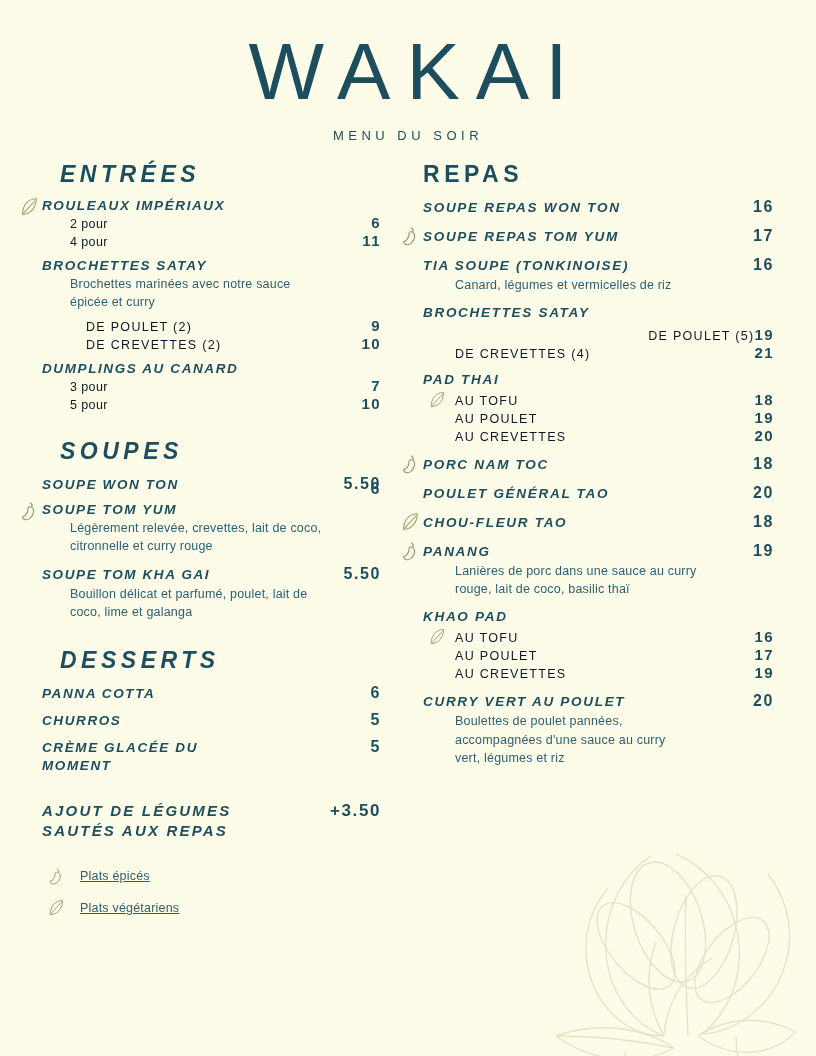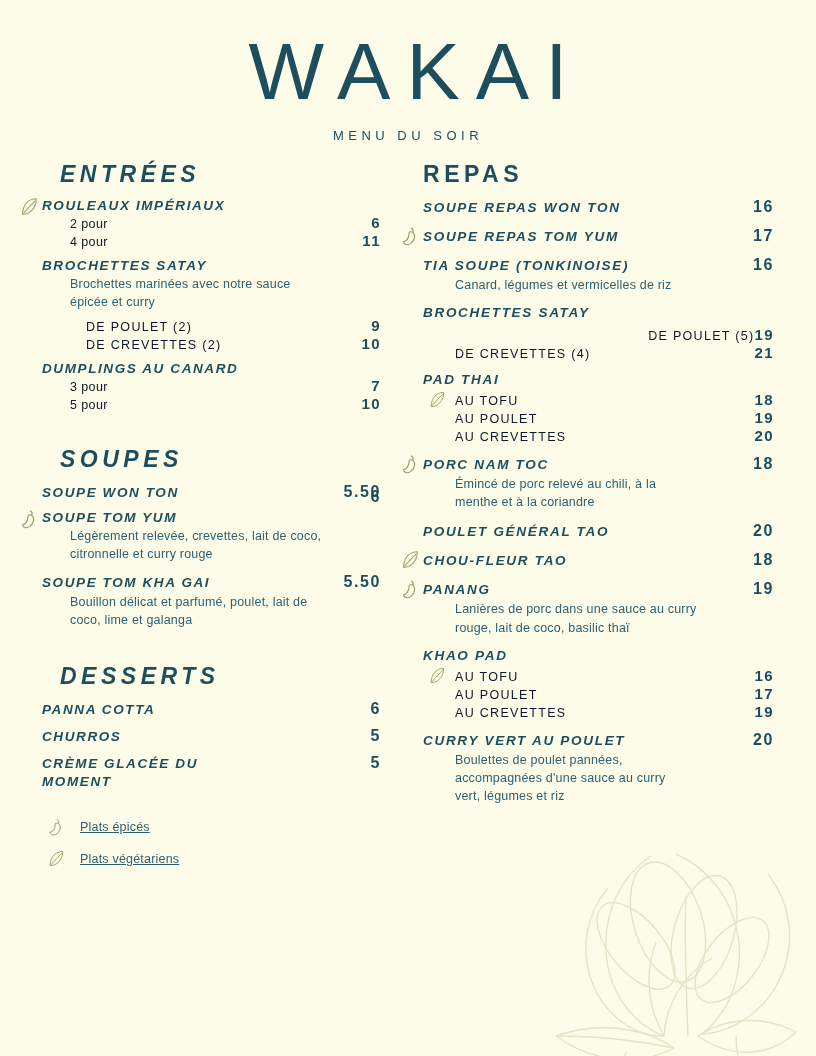--- a/index.html
+++ b/index.html
@@ -60,21 +60,21 @@
   .col-right { width: 352px; }
 
   .section-title {
     font-size: 23px;
     font-weight: 700;
     letter-spacing: 4.5px;
     margin-bottom: 10px;
     color: #1d4e5e;
   }
   .section-title.indent { padding-left: 18px; font-style: italic; }
-  .section-gap { margin-top: 34px; }
+  .section-gap { margin-top: 26px; }
 
   .item { position: relative; margin-bottom: 9px; }
   .row {
     display: flex;
     align-items: baseline;
     justify-content: space-between;
   }
   .name {
     font-size: 13.5px;
     letter-spacing: 1.6px;
@@ -295,20 +295,26 @@
           <div class="price">5</div>
         </div>
       </div>
       <div class="item">
         <div class="row">
           <div class="name" style="max-width:210px;line-height:1.35;">CRÈME GLACÉE DU MOMENT</div>
           <div class="price">5</div>
         </div>
       </div>
 
+      <div class="item addon">
+        <div class="row">
+          <div class="name">AJOUT DE LÉGUMES SAUTÉS AUX REPAS</div>
+          <div class="price">+3.50</div>
+        </div>
+      </div>
 
       <div class="legend">
         <div class="legend-row">
           <svg class="icon-inline" viewBox="0 0 24 24" fill="none" stroke="#8a9b6a" stroke-width="1.2">
             <path d="M13 3 C15 4 16 6 15 8"></path>
             <path d="M15 8 C18 10 18 16 13 20 C9 23 5 21 5 18 C8 18 11 14 11 9 C11 7 13 7 15 8 Z"></path>
           </svg>
           <span class="legend-label">Plats épicés</span>
         </div>
         <div class="legend-row">
@@ -388,21 +394,20 @@
 
       <div class="item with-icon">
         <svg class="icon" viewBox="0 0 24 24" fill="none" stroke="#8a9b6a" stroke-width="1.2">
           <path d="M13 3 C15 4 16 6 15 8"></path>
           <path d="M15 8 C18 10 18 16 13 20 C9 23 5 21 5 18 C8 18 11 14 11 9 C11 7 13 7 15 8 Z"></path>
         </svg>
         <div class="row">
           <div class="name">PORC NAM TOC</div>
           <div class="price">18</div>
         </div>
-        <div class="desc" style="padding-left:32px;max-width:270px;">Émincé de porc relevé au chili, à la menthe et à la coriandre</div>
       </div>
 
       <div class="item">
         <div class="row">
           <div class="name">POULET GÉNÉRAL TAO</div>
           <div class="price">20</div>
         </div>
       </div>
 
       <div class="item with-icon">

